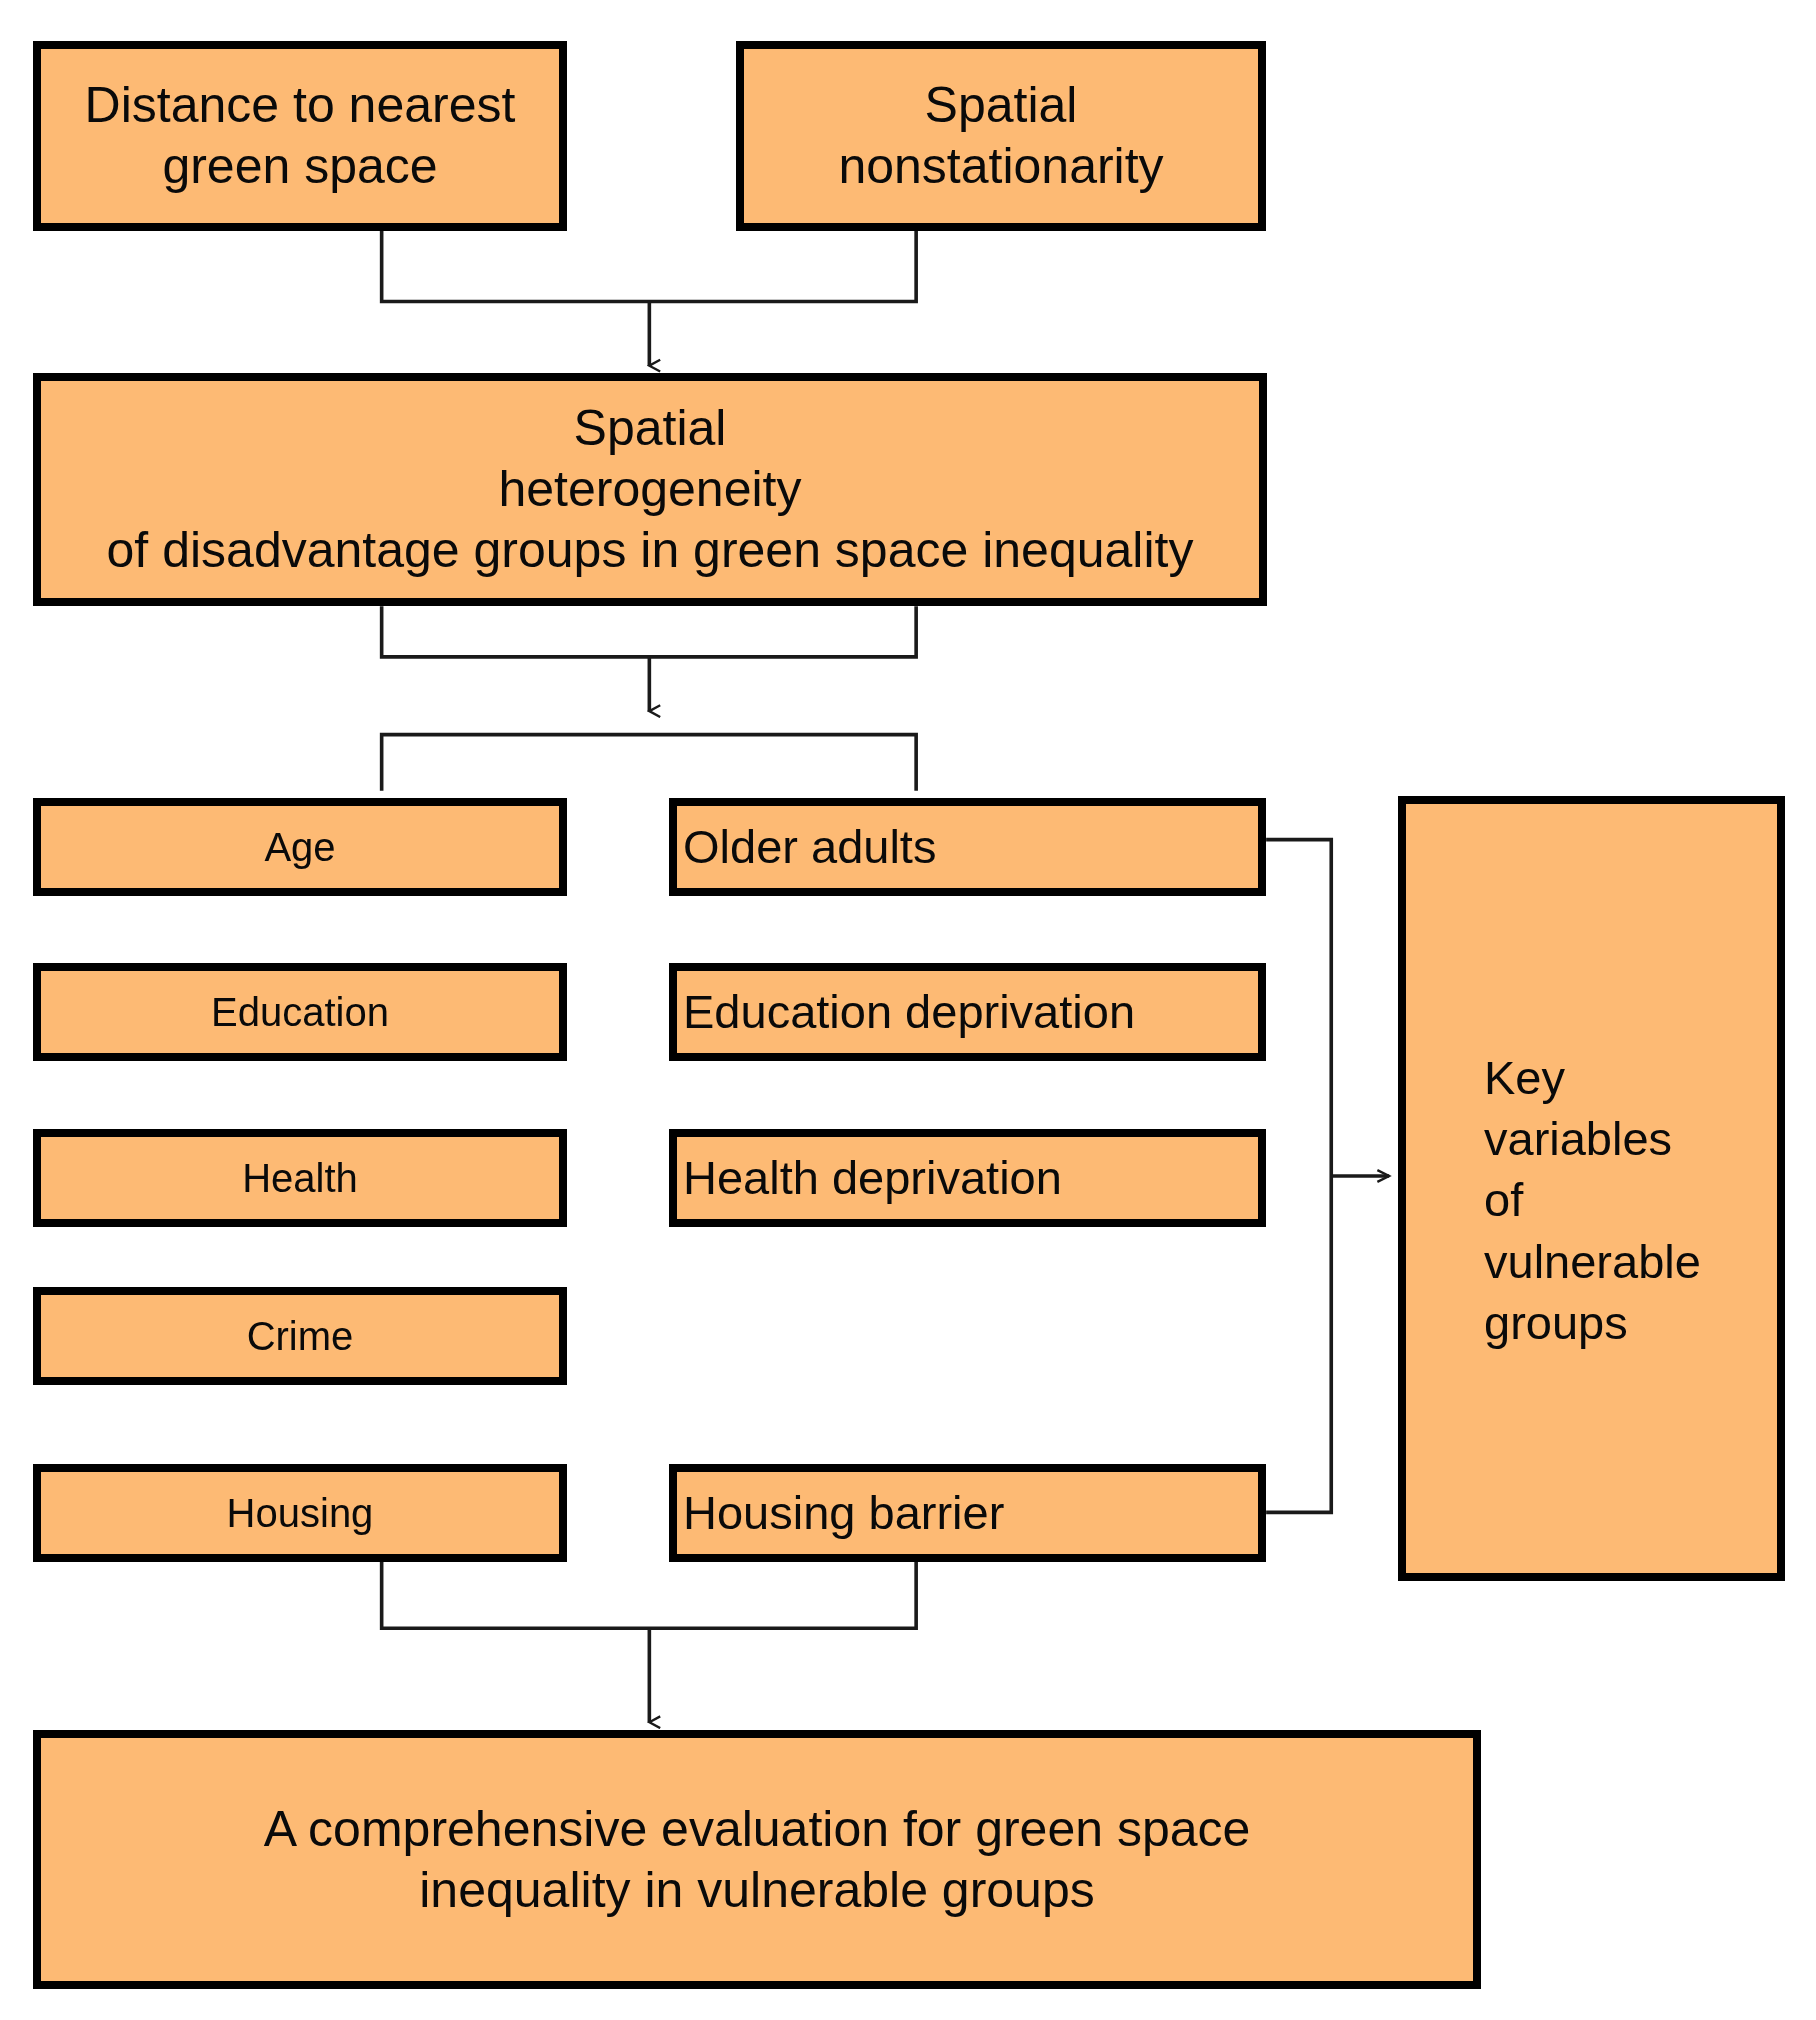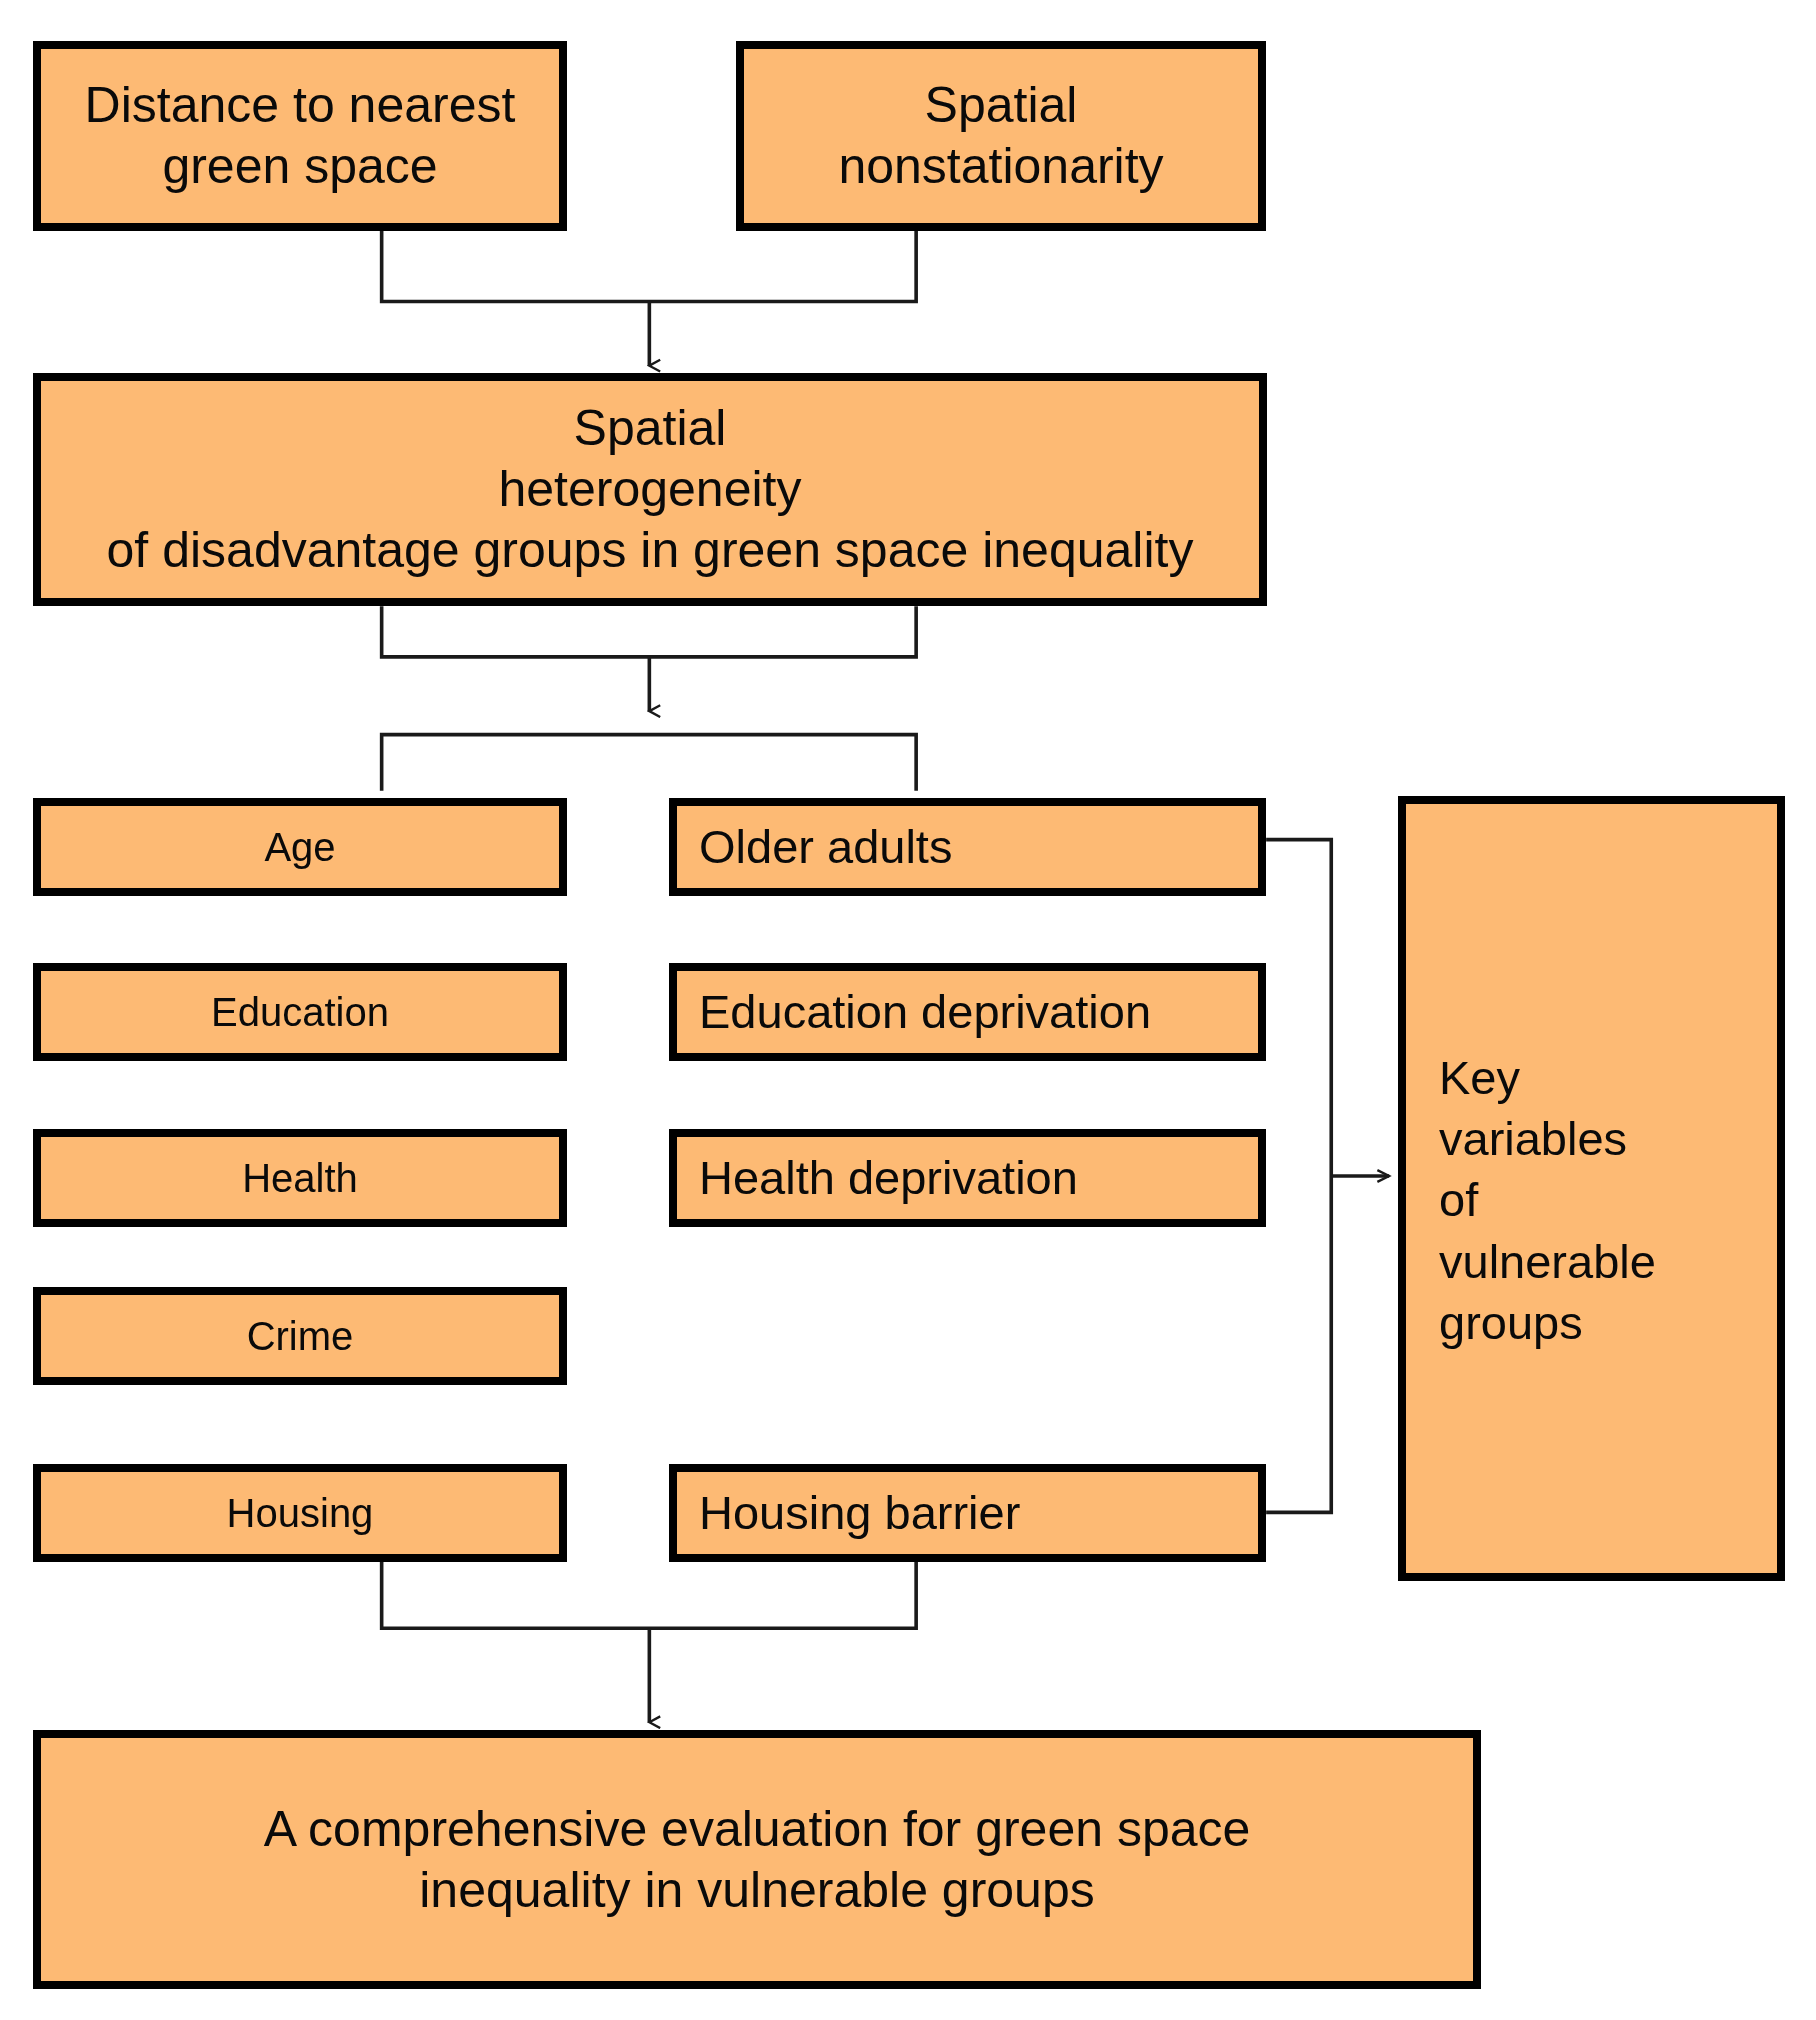--- a/index.html
+++ b/index.html
@@ -34,40 +34,40 @@
     white-space: pre-line;
   }
   
   #node-distance   { left: 33px;   top: 41px;   width: 534px; height: 190px;  font-size: 50px; }
   #node-nonstat    { left: 736px;  top: 41px;   width: 530px; height: 190px;  font-size: 50px; }
   #node-hetero     { left: 33px;   top: 373px;  width: 1234px; height: 233px; font-size: 50px; }
 
   .row-left  { left: 33px;  width: 534px;  height: 98px; font-size: 40px; }
   .row-right { left: 669px; width: 597px;  height: 98px; font-size: 47px;
                justify-content: flex-start; text-align: left; }
-  .row-right .node-text { padding-left: 22px; }
+  .row-right .node-text { padding-left: 6px; }
 
   #node-age        { top: 798px;  }
   #node-older      { top: 798px;  }
   #node-education  { top: 963px; }
   #node-edudep     { top: 963px; }
   #node-health     { top: 1129px; }
   #node-healthdep  { top: 1129px; }
   #node-crime      { top: 1287px; }
   #node-crimerisk  { top: 1295px; }
   #node-housing    { top: 1464px; }
   #node-housingbar { top: 1464px; }
 
   #node-key {
     left: 1398px; top: 796px; width: 387px; height: 785px;
     font-size: 47px;
     justify-content: flex-start;
     text-align: left;
   }
-  #node-key .node-text { padding-left: 33px; line-height: 1.30; margin-top: 23px; }
+  #node-key .node-text { padding-left: 78px; line-height: 1.30; margin-top: 23px; }
 
   #node-final {
     left: 33px; top: 1730px; width: 1448px; height: 259px;
     font-size: 50px;
   }
 
   #wires {
     position: absolute;
     left: 0; top: 0;
     width: 1816px; height: 2021px;

